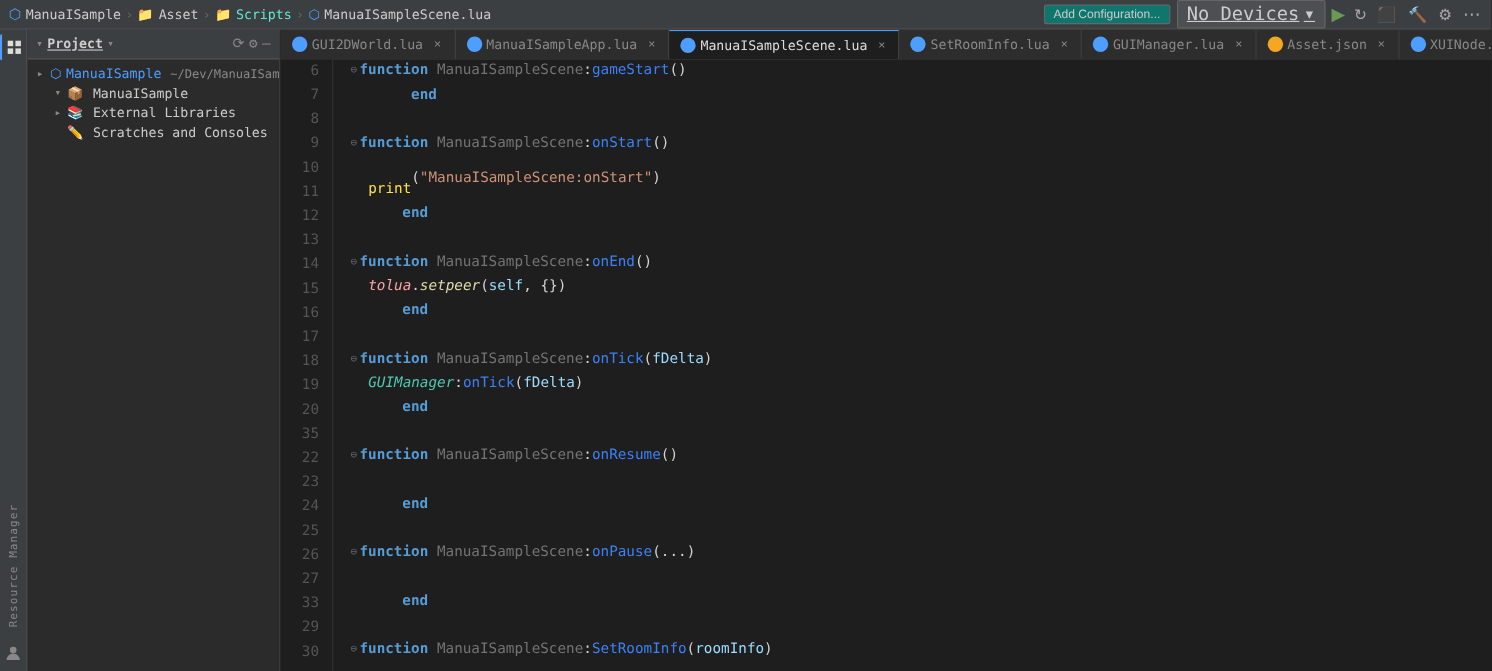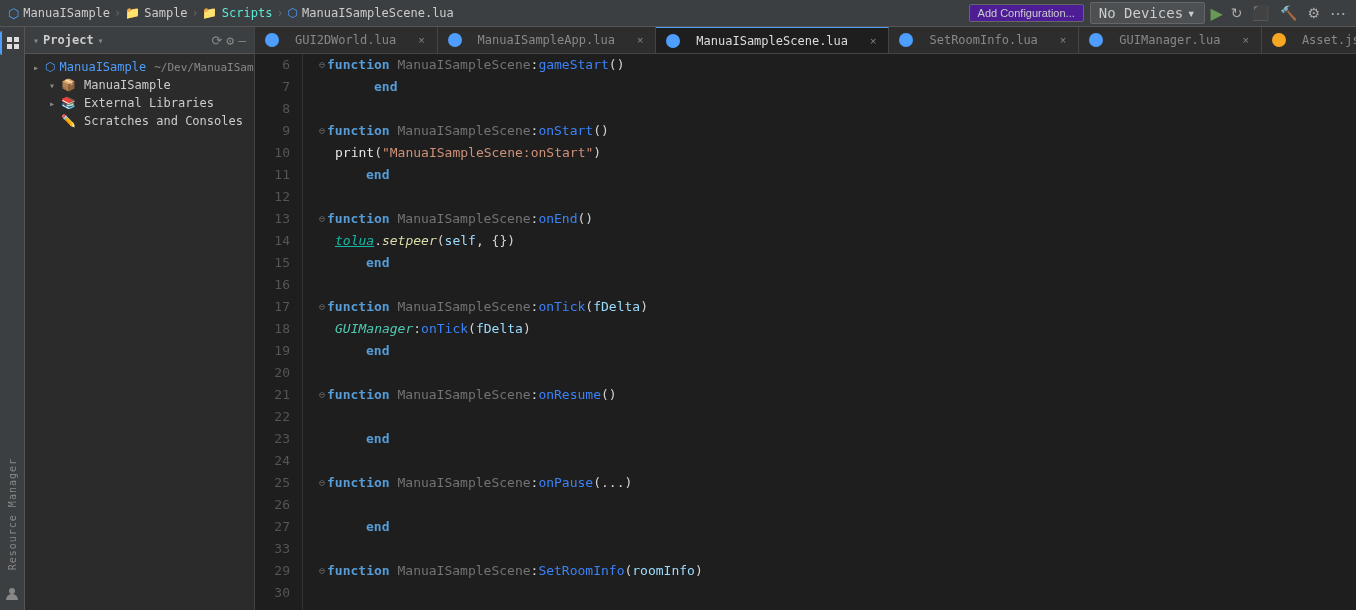--- a/index.html
+++ b/index.html
@@ -9,25 +9,25 @@
     #top-bar {
       display: flex; align-items: center; justify-content: space-between;
       height: 27px; background: #3c3f41; border-bottom: 1px solid #555;
       padding: 0 8px;
     }
     #breadcrumb-area { display: flex; align-items: center; gap: 4px; font-size: 12px; color: #aaa; }
     #breadcrumb-area span { color: #aaa; }
     #breadcrumb-area .bc-sep { color: #666; }
     #toolbar-right { display: flex; align-items: center; gap: 6px; }
     .toolbar-btn {
-      background: #4c1d95; border: 1px solid #666; color: #ccc;
+      background: #0f766e; border: 1px solid #666; color: #ccc;
       padding: 2px 8px; font-size: 11px; cursor: pointer; border-radius: 2px;
       display: flex; align-items: center; gap: 4px;
     }
-    .no-devices-btn { background: #4c5052; border: 1px solid #666; color: #ccc; padding: 2px 8px; font-size: 14px; border-radius: 2px; display: flex; align-items: center; gap: 4px; }
+    .no-devices-btn { background: #4c5052; border: 1px solid #666; color: #ccc; padding: 2px 8px; font-size: 17px; border-radius: 2px; display: flex; align-items: center; gap: 4px; text-decoration: underline; }
     .play-btn { background: transparent; border: none; color: #6a9955; font-size: 16px; cursor: pointer; }
     .icon-btn { background: transparent; border: none; color: #aaa; font-size: 14px; cursor: pointer; padding: 2px; }
 
     
     #main-layout { display: flex; height: calc(610px - 27px); }
 
     
     #activity-bar {
       width: 28px; background: #3c3f41; border-right: 1px solid #555;
       display: flex; flex-direction: column; align-items: center; padding-top: 4px; gap: 4px;
@@ -54,63 +54,63 @@
 
     
     #editor-area { flex: 1; display: flex; flex-direction: column; background: #1e1e1e; }
 
     
     #tab-bar {
       display: flex; align-items: center; height: 27px; background: #2d2d2d;
       border-bottom: 1px solid #444; overflow-x: hidden;
     }
     .tab {
-      display: flex; align-items: center; gap: 16px;
+      display: flex; align-items: center; gap: 4px;
       padding: 0 10px; height: 27px; background: #2d2d2d; border-right: 1px solid #444;
       font-size: 12px; color: #888; cursor: pointer; white-space: nowrap; flex-shrink: 0;
     }
     .tab.active { background: #1e1e1e; color: #ddd; border-top: 1px solid #4e9eff; }
     .tab .tab-close { color: #888; font-size: 11px; margin-left: 4px; border: none; background: transparent; cursor: pointer; border-radius: 2px; padding: 0 2px; }
     .tab .tab-icon { width: 14px; height: 14px; border-radius: 50%; display: inline-block; flex-shrink: 0; }
 
     
     #code-editor { flex: 1; overflow-y: auto; display: flex; }
     #line-numbers { background: #1e1e1e; color: #555; text-align: right; padding: 0 12px 0 8px; user-select: none; font-size: 13px; line-height: 22px; min-width: 48px; border-right: 1px solid #333; }
     #code-content { flex: 1; padding: 0 0 0 16px; line-height: 22px; font-size: 13px; overflow-x: auto; }
     .code-line { display: flex; align-items: center; min-height: 22px; white-space: pre; }
     .fold-arrow { color: #666; font-size: 10px; margin-right: 2px; cursor: pointer; }
     .kw-function { color: #569cd6; font-weight: bold; }
     .kw-end { color: #569cd6; font-weight: bold; margin-left: 39px; }
-    .kw-print { color: #e5e5e5; }
+    .kw-print { color: #fde047; margin-top: 20px; }
     .method-name { color: #3b82f6; }
     .param { color: #9cdcfe; }
     .string { color: #ce9178; }
     .punc { color: #d4d4d4; }
     .class-name { color: #737373; }
-    .tolua { color: #14b8a6; font-style: italic; text-decoration: underline; }
+    .tolua { color: #fca5a5; font-style: italic; }
     .setpeer { color: #dcdcaa; font-style: italic; }
     .guimgr { color: #4ec9b0; font-style: italic; }
     .empty-line { min-height: 22px; }
 
     
     ::-webkit-scrollbar { width: 8px; height: 8px; }
     ::-webkit-scrollbar-track { background: #1e1e1e; }
     ::-webkit-scrollbar-thumb { background: #424242; border-radius: 4px; }
   </style>
 </head>
 <body>
 
 <div id="top-bar">
   <div id="breadcrumb-area">
 
     <span style="color:#4e9eff; font-size:13px;">⬡</span>
     <span style="color:#ccc; cursor:pointer;">ManuaISample</span>
     <span class="bc-sep">›</span>
     <span style="font-size:12px;">📁</span>
-    <span style="color:#ccc; cursor:pointer;">Sample</span>
+    <span style="color:#ccc; cursor:pointer;">Asset</span>
     <span class="bc-sep">›</span>
     <span style="font-size:12px;">📁</span>
     <span style="color:#5eead4; cursor:pointer;">Scripts</span>
     <span class="bc-sep">›</span>
     <span style="font-size:12px; color:#4e9eff;">⬡</span>
     <span style="color:#ccc; cursor:pointer;">ManuaISampleScene.lua</span>
   </div>
   <div id="toolbar-right">
     <button class="toolbar-btn">Add Configuration...</button>
     <div class="no-devices-btn">
@@ -144,21 +144,21 @@
           <circle cx="7" cy="4" r="3"></circle>
           <path d="M1 13c0-3.3 2.7-6 6-6s6 2.7 6 6"></path>
         </svg>
     </div>
   </div>
 
   <div id="project-panel">
     <div id="project-header">
       <div id="project-header-left">
         <span style="font-size:10px; color:#888;">▾</span>
-        <span style="font-weight:bold;">Project</span>
+        <span style="font-weight:bold;text-decoration:underline;">Project</span>
         <span style="font-size:10px; color:#888;">▾</span>
       </div>
       <div id="project-toolbar">
         <span class="proj-tool-icon" title="Sync">⟳</span>
         <span class="proj-tool-icon" title="Settings">⚙</span>
         <span class="proj-tool-icon" title="Collapse">—</span>
       </div>
     </div>
     <div id="project-tree">
 
@@ -238,21 +238,21 @@
         <div>11</div>
         <div>12</div>
         <div>13</div>
         <div>14</div>
         <div>15</div>
         <div>16</div>
         <div>17</div>
         <div>18</div>
         <div>19</div>
         <div>20</div>
-        <div>21</div>
+        <div>35</div>
         <div>22</div>
         <div>23</div>
         <div>24</div>
         <div>25</div>
         <div>26</div>
         <div>27</div>
         <div>33</div>
         <div>29</div>
         <div>30</div>
       </div>

